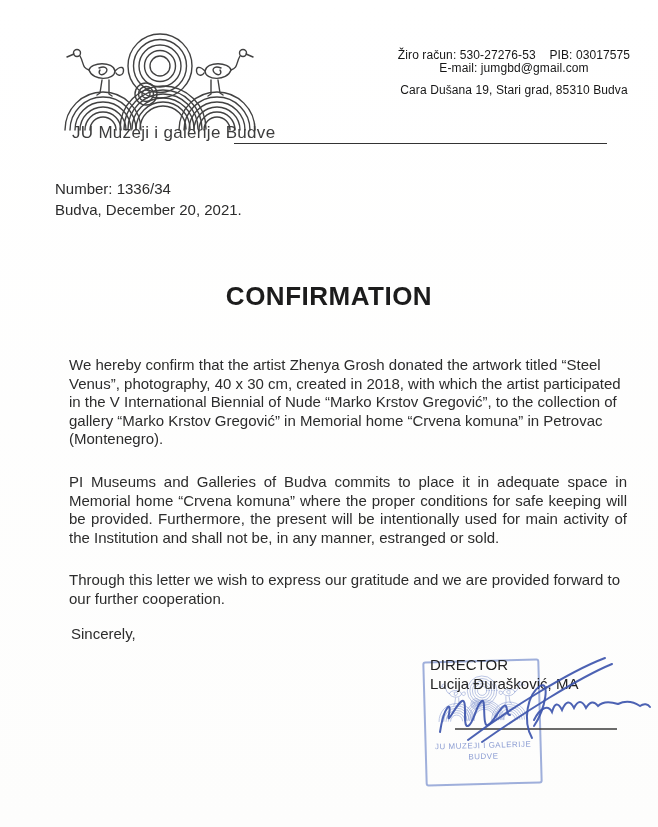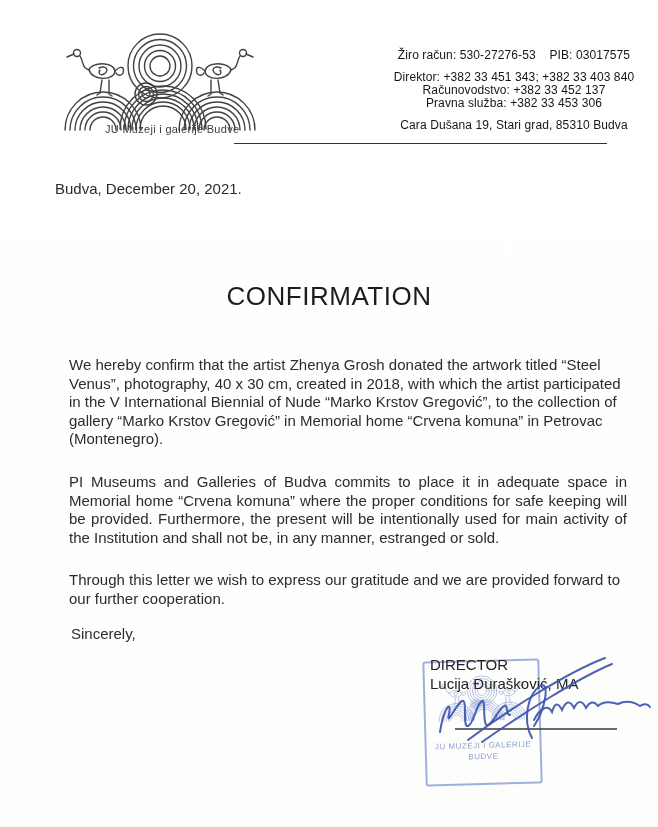--- a/index.html
+++ b/index.html
@@ -9,32 +9,32 @@
     margin:0 auto;
     background:linear-gradient(180deg,#ffffff 0%,#fdfdfc 100%);
     font-family:"Liberation Sans",sans-serif;
     color:#2b2b2b;
     overflow:hidden;
   }
   svg{display:block;}
   .logo-motif{fill:none;stroke:currentColor;stroke-width:1.4;stroke-linecap:round;}
 
   .logo-svg{position:absolute;left:54px;top:30px;width:212px;height:112px;color:#414141;}
-  .org-name{position:absolute;left:72px;top:123px;font-size:11px;letter-spacing:.3px;color:#3c3c3c;white-space:nowrap;margin-left:33px;}
+  .org-name{position:absolute;left:72px;top:123px;font-size:17px;letter-spacing:.3px;color:#3c3c3c;white-space:nowrap;}
   .header-rule{position:absolute;left:234px;top:143px;width:373px;height:0;border-top:1.7px solid #333;}
 
   .contact{position:absolute;left:380px;top:49px;width:268px;text-align:center;
     font-size:12px;line-height:13px;color:#161616;letter-spacing:.1px;}
   .contact .grp{margin-bottom:9px;}
   .contact .grp:last-child{margin-bottom:16px;}
 
   .meta{position:absolute;left:55px;top:179px;font-size:15px;line-height:20.5px;color:#2b2b2b;}
 
   .page-title{position:absolute;left:0;top:281px;width:100%;text-align:center;
-    font-size:26px;font-weight:normal;letter-spacing:.5px;color:#1c1c1c;}
+    font-size:26px;font-weight:bold;letter-spacing:.5px;color:#1c1c1c;}
 
   .body-text{position:absolute;left:55px;top:356px;width:572px;font-size:15px;line-height:18.6px;color:#2c2c2c;}
   .body-text p{margin:0 0 24px 14px;}
   .body-text p.justify{text-align:justify;}
   .body-text p.p3{margin-bottom:14px;}
   .body-text p.closing{margin:16px;}
 
   .sign-text{position:absolute;left:430px;top:656px;width:192px;
     font-size:15px;line-height:18px;color:#222;z-index:2;}
   .sign-text .name{padding-right:20px;margin-top:1px;white-space:nowrap;}
@@ -109,32 +109,29 @@
   <svg class="logo-svg" viewBox="0 0 212 112">
     <use href="#logo-motif" transform="translate(11,2)"></use>
   </svg>
 
   <div class="org-name">JU Muzeji i galerije Budve</div>
   <div class="header-rule"></div>
 
   <div class="contact">
     <div class="grp">
       <div>Žiro račun:  530-27276-53&nbsp;&nbsp;&nbsp;&nbsp;PIB: 03017575</div>
-    </div>
-    <div class="grp">
-      <div>Direktor:  +382 33 451 343; +382 33 403 840</div>
-      <div>Računovodstvo:  +382 33 452 137</div>
-      <div>Pravna služba:  +382 33 453 306</div>
+      <div>E-mail:  jumgbd@gmail.com</div>
     </div>
     <div class="grp">
       <div>Cara Dušana 19, Stari grad, 85310 Budva</div>
     </div>
   </div>
 
   <div class="meta">
+    <div>Number: 1336/34</div>
     <div>Budva, December 20, 2021.</div>
   </div>
 
   <div class="page-title">CONFIRMATION</div>
 
   <div class="body-text">
     <p>We hereby confirm that the artist Zhenya Grosh donated the artwork titled “Steel Venus”, photography, 40 x 30 cm, created in 2018, with which the artist participated in the V International Biennial of Nude “Marko Krstov Gregović”, to the collection of gallery “Marko Krstov Gregović” in Memorial home “Crvena komuna” in Petrovac (Montenegro).</p>
     <p class="justify">PI Museums and Galleries of Budva commits to place it in adequate space in Memorial home “Crvena komuna” where the proper conditions for safe keeping will be provided. Furthermore, the present will be intentionally used for main activity of the Institution and shall not be, in any manner, estranged or sold.</p>
     <p class="p3">Through this letter we wish to express our gratitude and we are provided forward to our further cooperation.</p>
     <p class="closing">Sincerely,</p>

